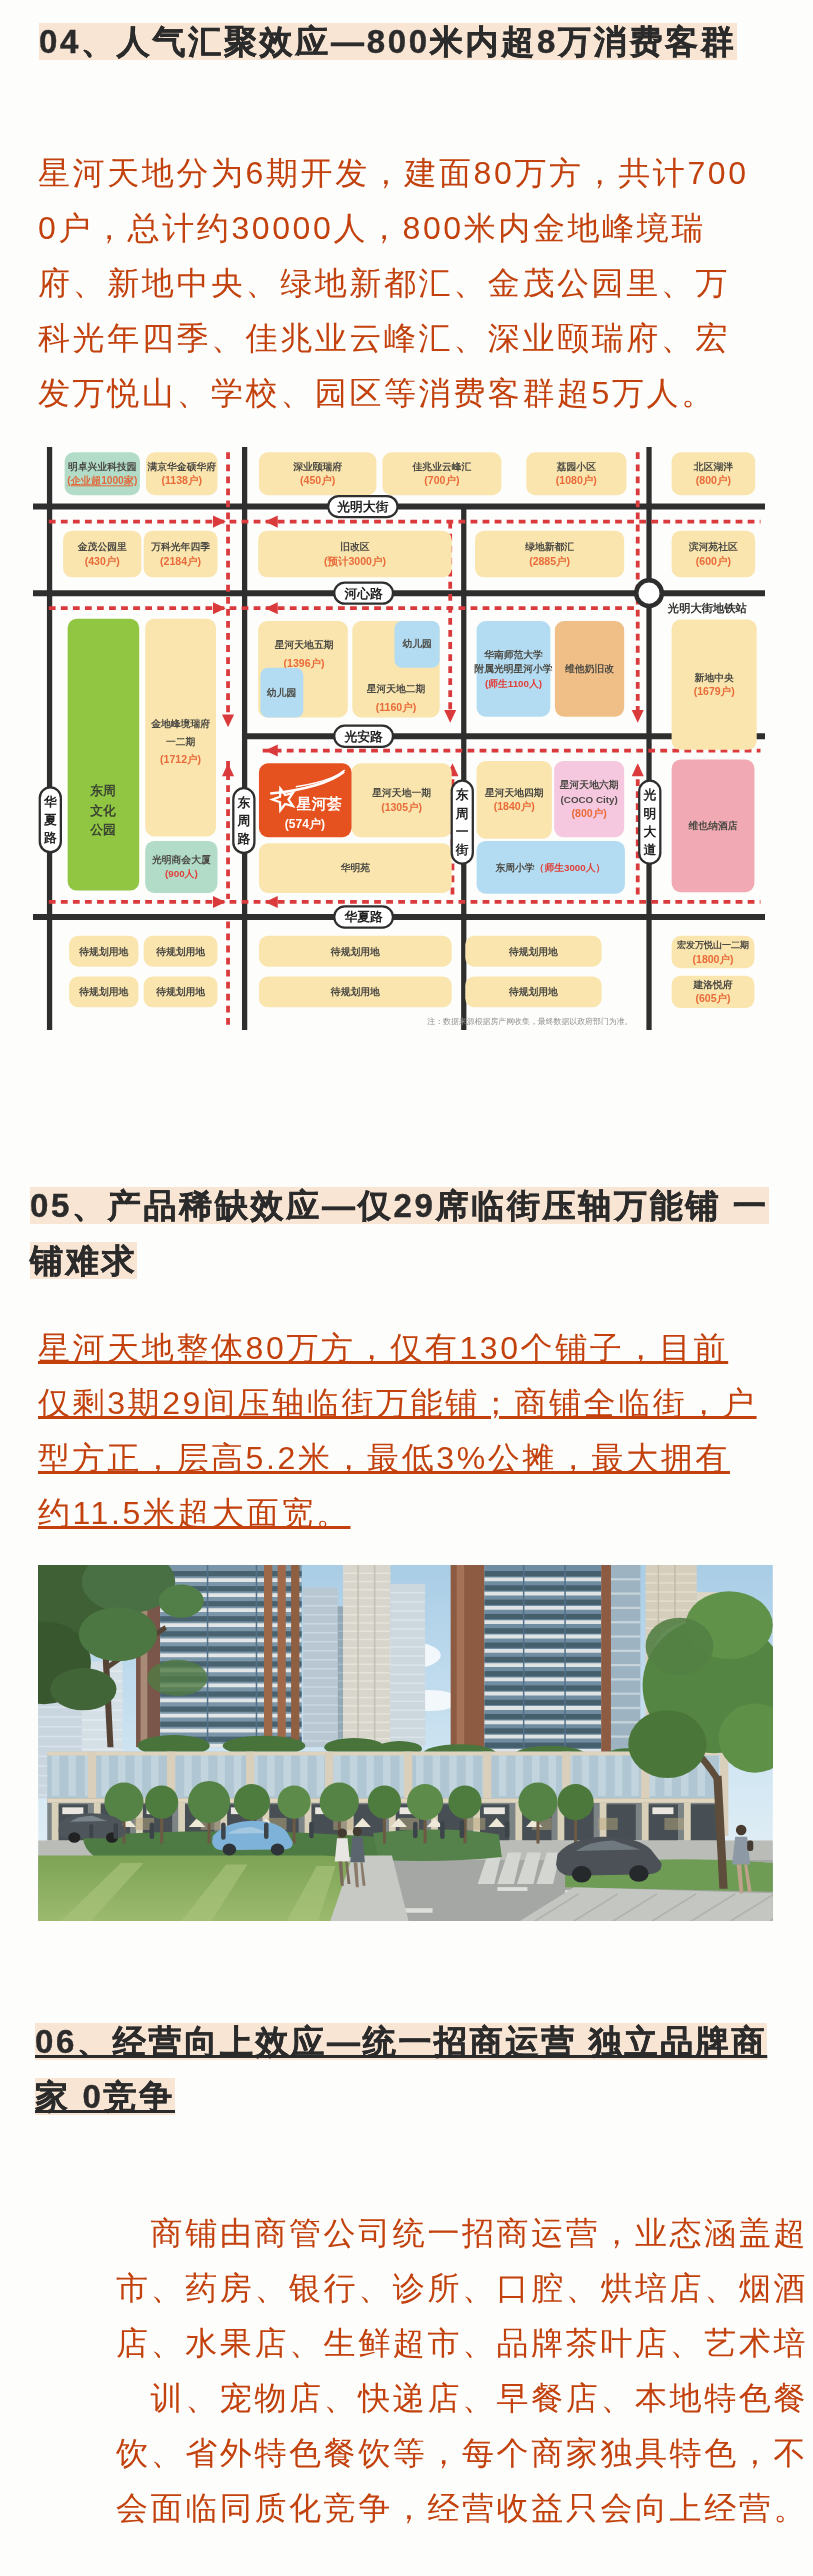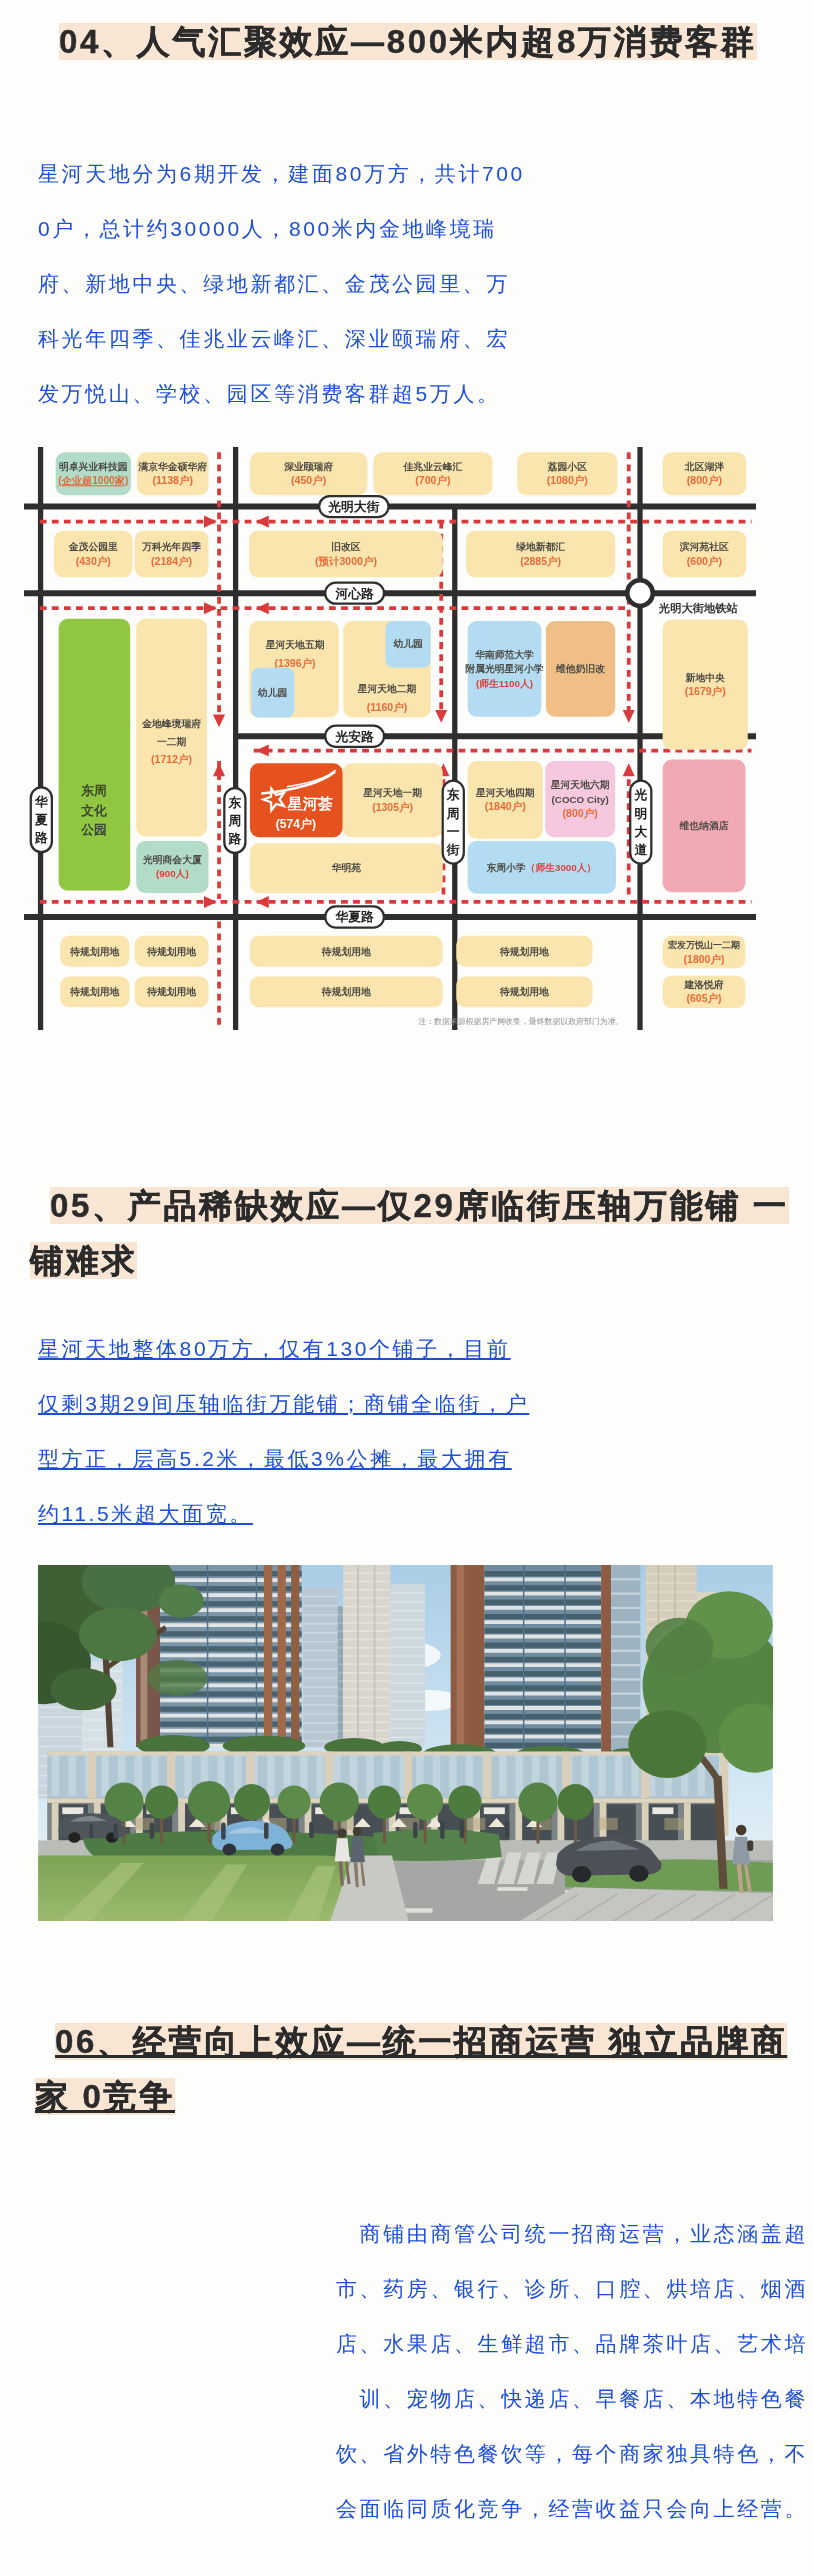--- a/index.html
+++ b/index.html
@@ -1,29 +1,29 @@
 <!DOCTYPE html>
 <html style="font-size:12px"><head><meta charset="utf-8">
 <style>
 html,body{margin:0;padding:0;background:#fdfdfc;}
 body{width:813px;height:2576px;position:relative;overflow:hidden;
  font-family:"Liberation Sans",sans-serif;-webkit-font-smoothing:antialiased;}
 .hband{position:absolute;font-size:33px;font-weight:bold;color:#2b2b2b;-webkit-text-stroke:0.4px #2b2b2b;
  letter-spacing:2.7px;line-height:55px;width:761px;}
-.hband span{background:#f9e5d4;margin-left:20px;}
-.para{position:absolute;font-size:21px;letter-spacing:2.6px;color:#1d4ed8;
+.hband span{background:#f9e5d4;}
+.para{position:absolute;font-size:32px;letter-spacing:2.6px;color:#c2410c;
  line-height:55px;width:761px;}
 </style></head>
 <body>
 
 <div class="hband" style="top:14.3px;left:39px;"><span>04、人气汇聚效应—800米内超8万消费客群</span></div>
 
 <div class="para" style="top:146px;left:38px;">星河天地分为6期开发，建面80万方，共计700<br>0户，总计约30000人，800米内金地峰境瑞<br>府、新地中央、绿地新都汇、金茂公园里、万<br>科光年四季、佳兆业云峰汇、深业颐瑞府、宏<br>发万悦山、学校、园区等消费客群超5万人。</div>
 
-<div style="position:absolute;top:447px;left:24px;width:732px;height:583px;"><svg width="732" height="583" viewBox="0 0 972 774" font-family="'Liberation Sans',sans-serif">
+<div style="position:absolute;top:447px;left:33px;width:732px;height:583px;"><svg width="732" height="583" viewBox="0 0 972 774" font-family="'Liberation Sans',sans-serif">
 <g>
 <line x1="22" y1="0" x2="22" y2="774" stroke="#2e2e2e" stroke-width="7"></line>
 <line x1="281" y1="0" x2="281" y2="774" stroke="#2e2e2e" stroke-width="7"></line>
 <line x1="572" y1="79" x2="572" y2="774" stroke="#2e2e2e" stroke-width="7"></line>
 <line x1="818" y1="0" x2="818" y2="774" stroke="#2e2e2e" stroke-width="7"></line>
 <line x1="0" y1="79" x2="972" y2="79" stroke="#2e2e2e" stroke-width="8"></line>
 <line x1="0" y1="194" x2="972" y2="194" stroke="#2e2e2e" stroke-width="8"></line>
 <line x1="281" y1="384" x2="972" y2="384" stroke="#2e2e2e" stroke-width="8"></line>
 <line x1="0" y1="624" x2="972" y2="624" stroke="#2e2e2e" stroke-width="8"></line>
 </g>

